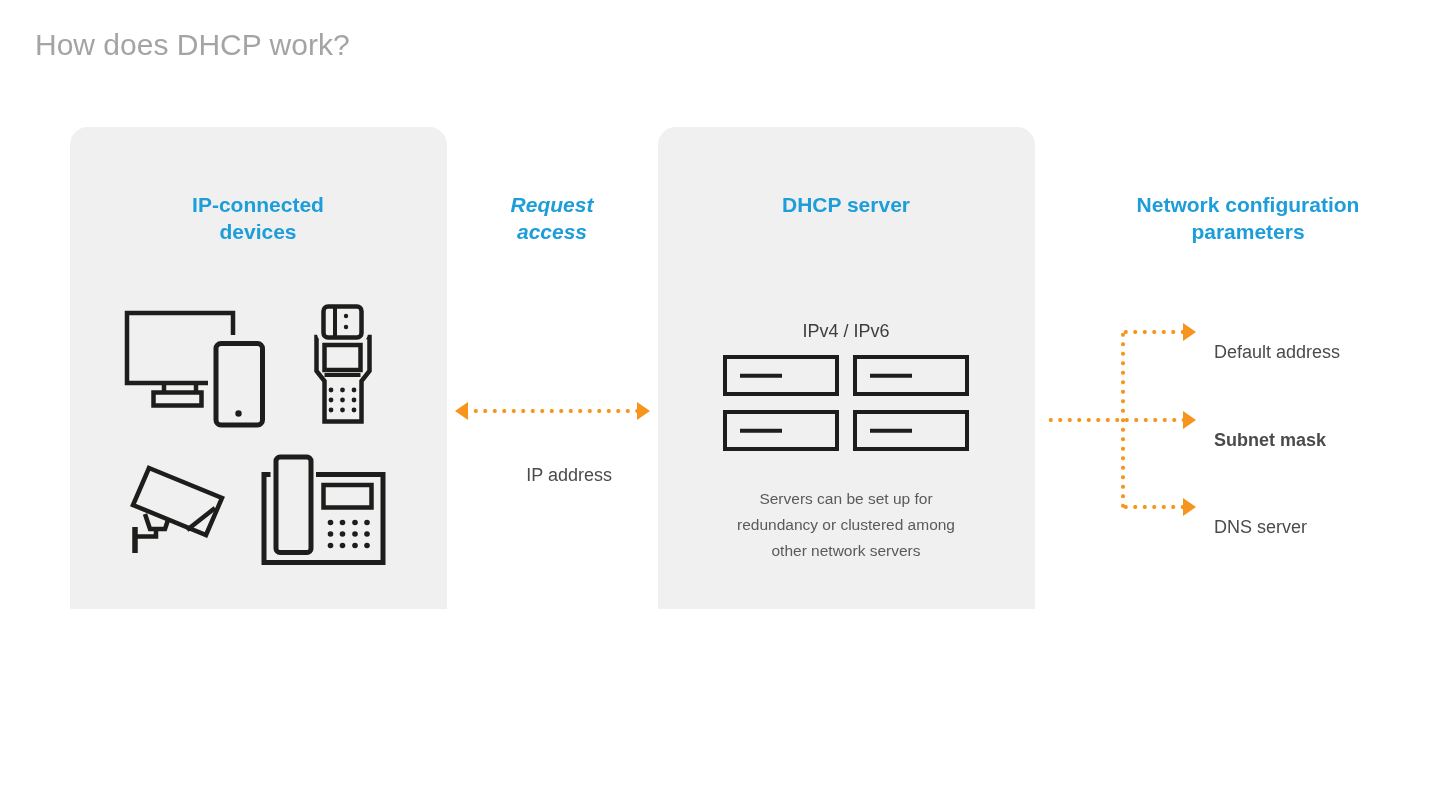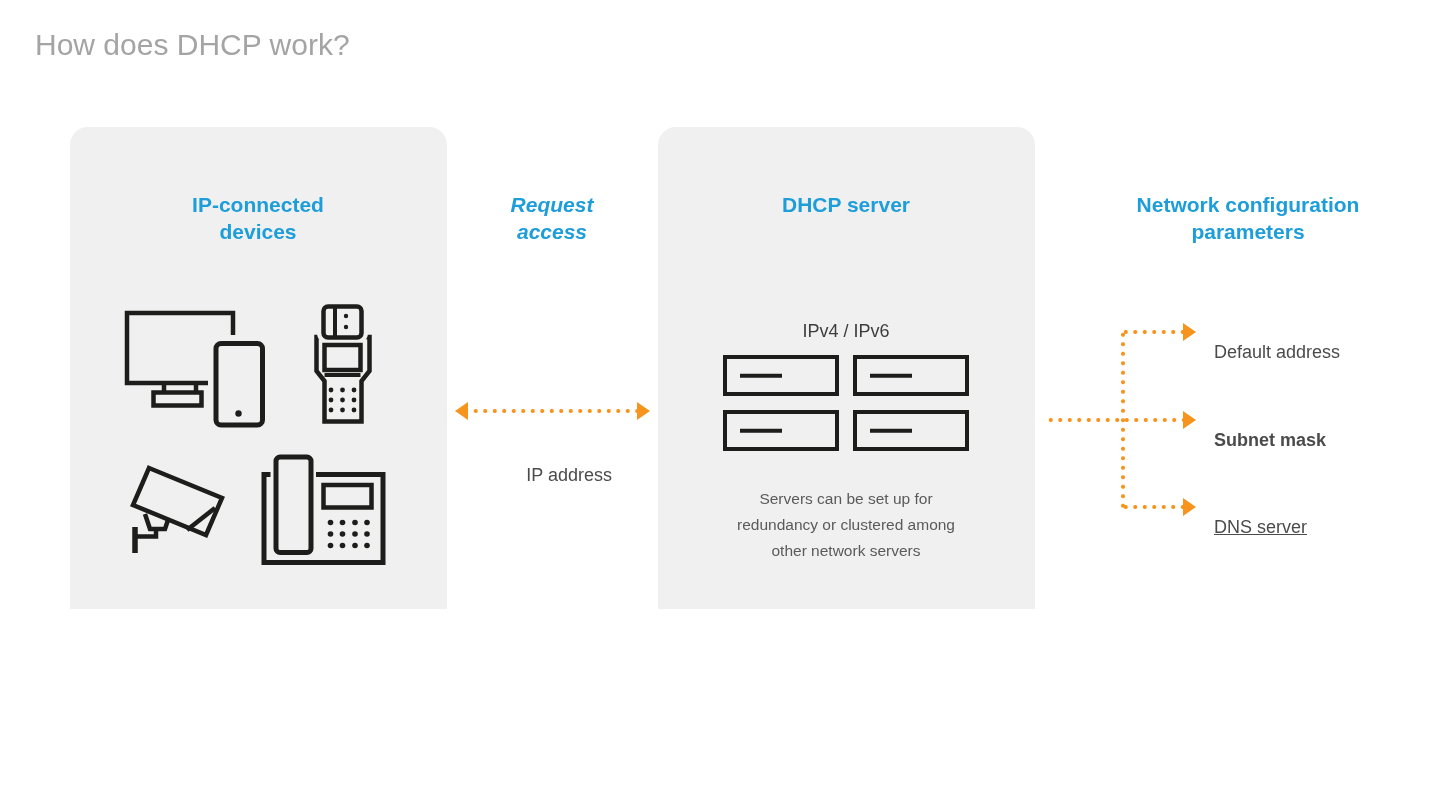--- a/index.html
+++ b/index.html
@@ -68,21 +68,21 @@
   #net-dots-in   { left:1046px; top:418px; width:137px; }
   #net-dots-v    { left:1121px; top:330px; height:181px; }
   #net-dots-r1   { left:1121px; top:330px; width:62px; }
   #net-dots-r3   { left:1121px; top:505px; width:62px; }
   #net-tri-1 { left:1183px; top:323px; }
   #net-tri-2 { left:1183px; top:411px; }
   #net-tri-3 { left:1183px; top:498px; }
   .net-item { left:1214px; width:200px; line-height:20px; }
   #net-item-0 { top:322px; }
   #net-item-1 { top:410px;font-weight:bold; }
-  #net-item-2 { top:497px;text-decoration:underline; }
+  #net-item-2 { top:497px; }
 
   .icon-svg { stroke:#1d1d1b; fill:none; stroke-linejoin:miter; }
   #icon-monitor { left:124px; top:308px; }
   #icon-pos     { left:311px; top:297px; }
   #icon-camera  { left:127px; top:457px; }
   #icon-phone   { left:258px; top:448px; }
 
   #brand-logo { left:26px; top:722px; }
 </style>
 </head>

